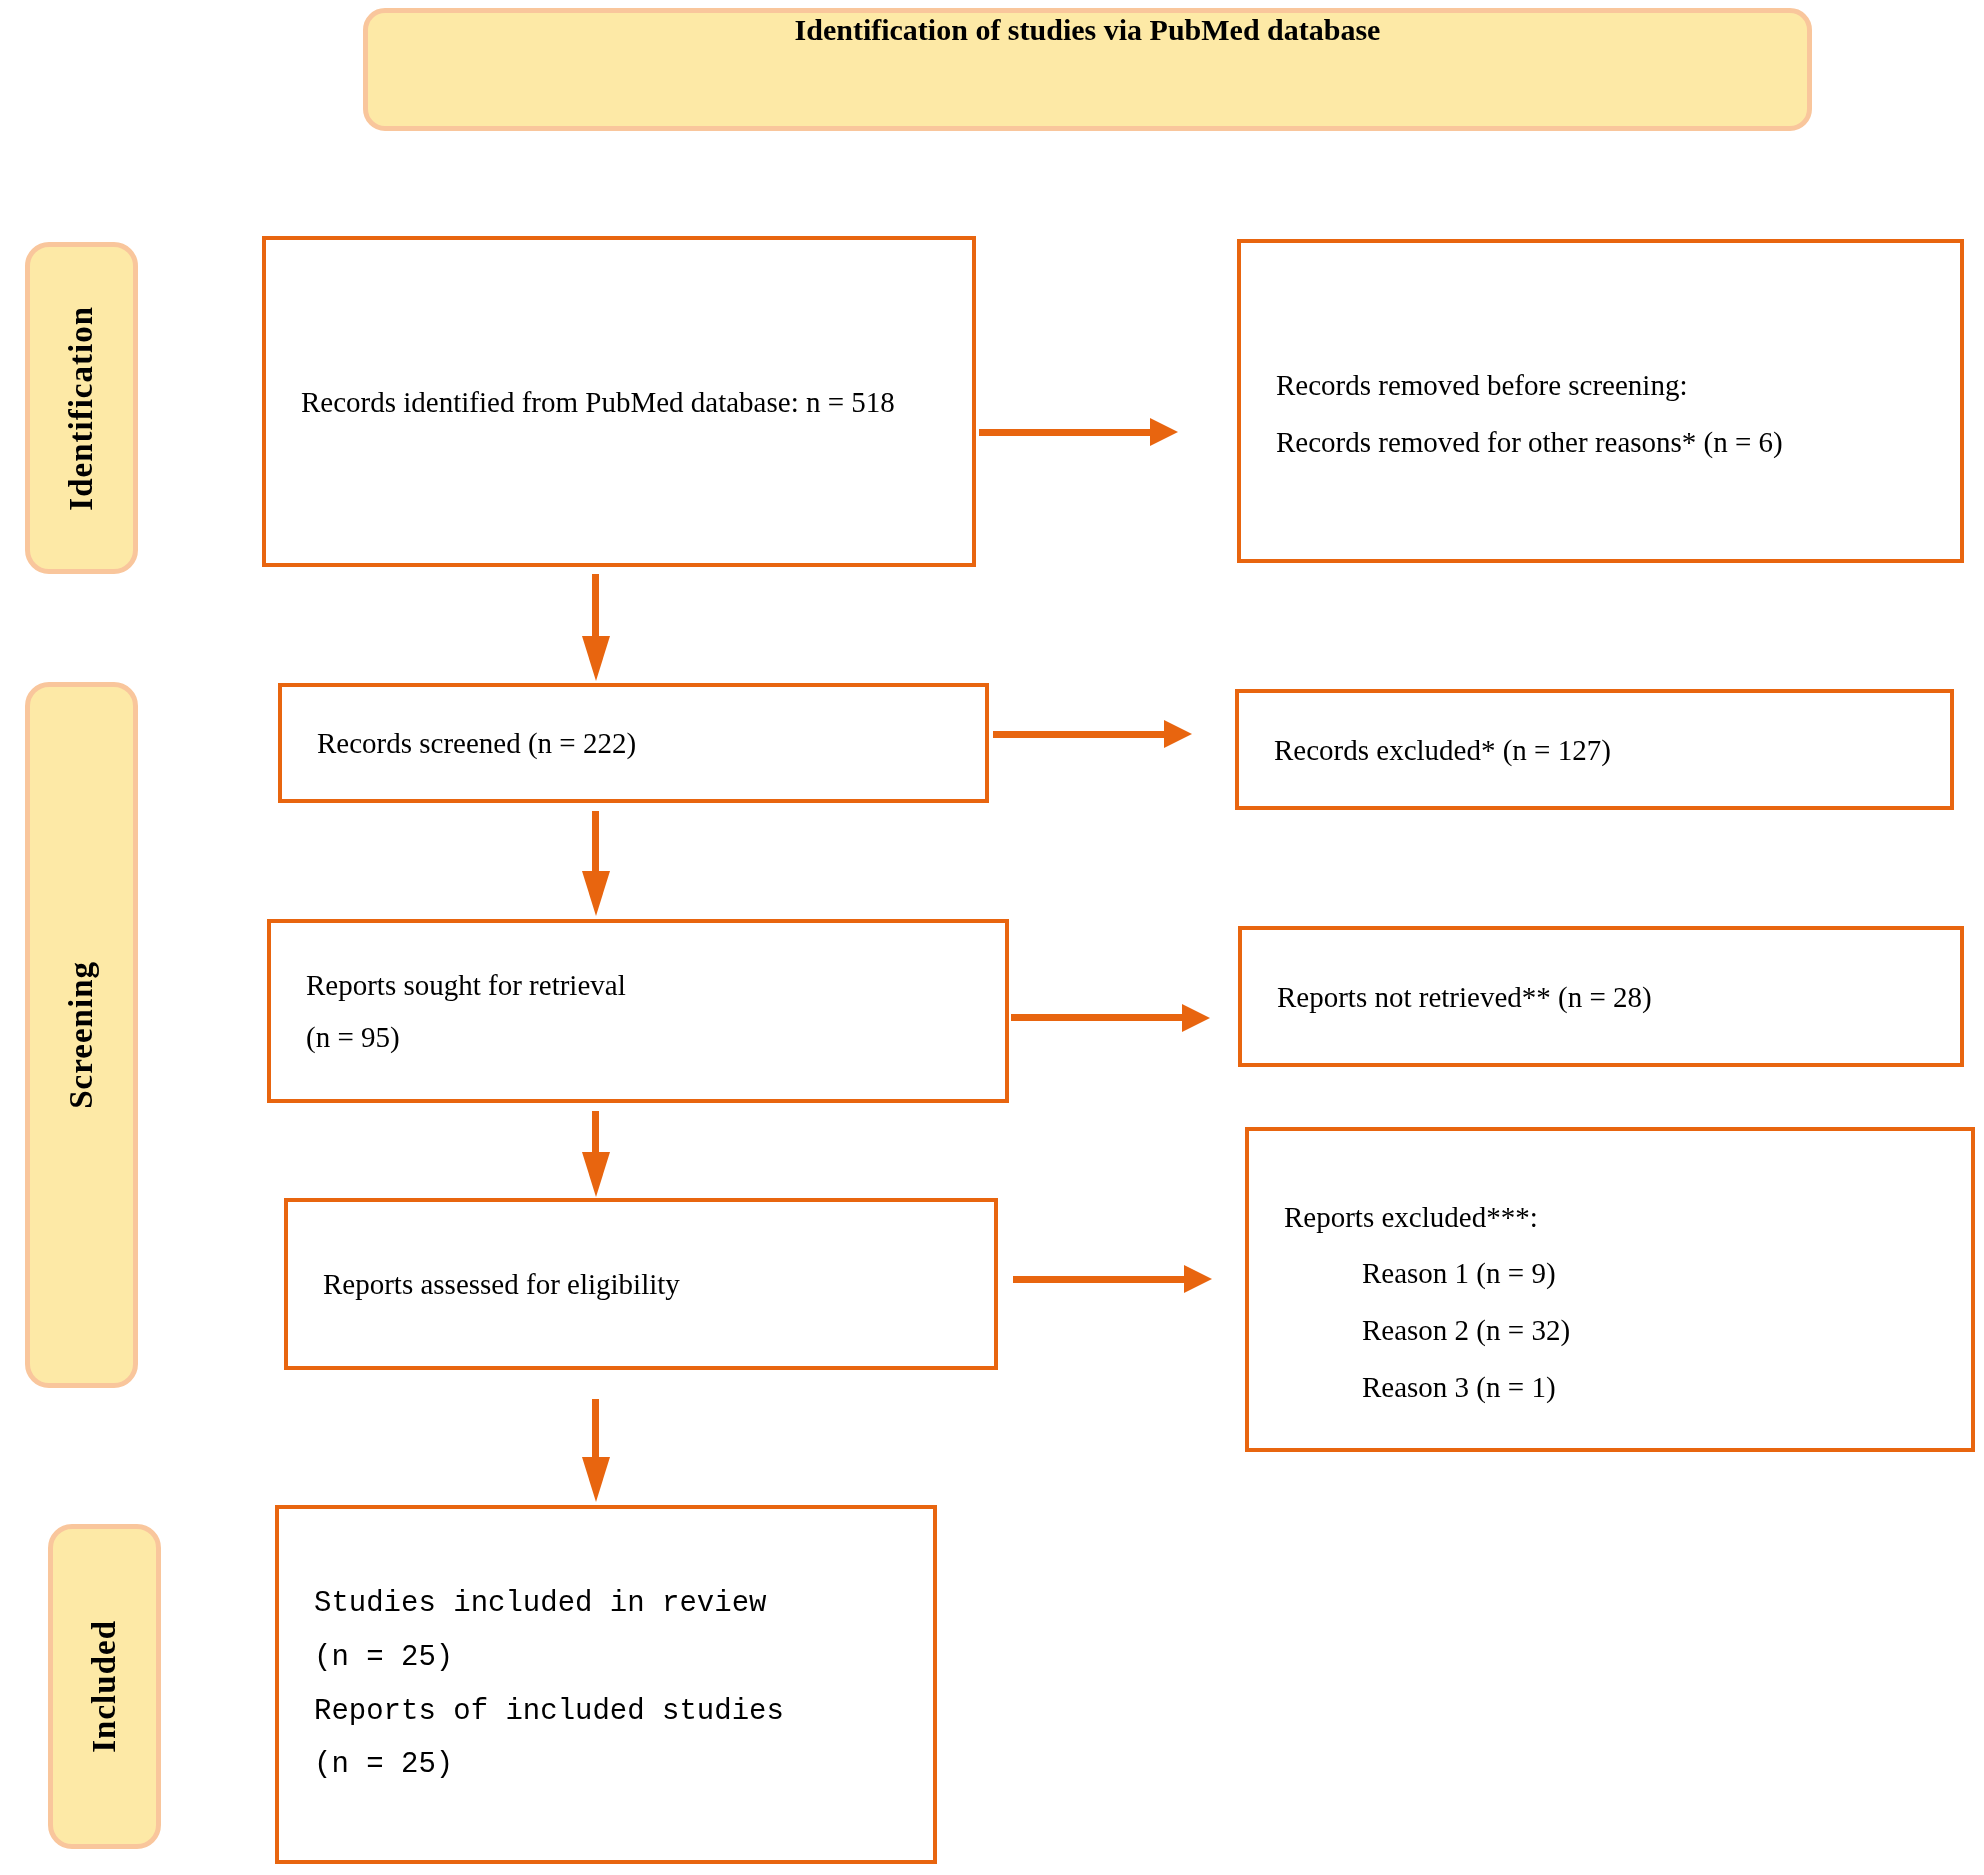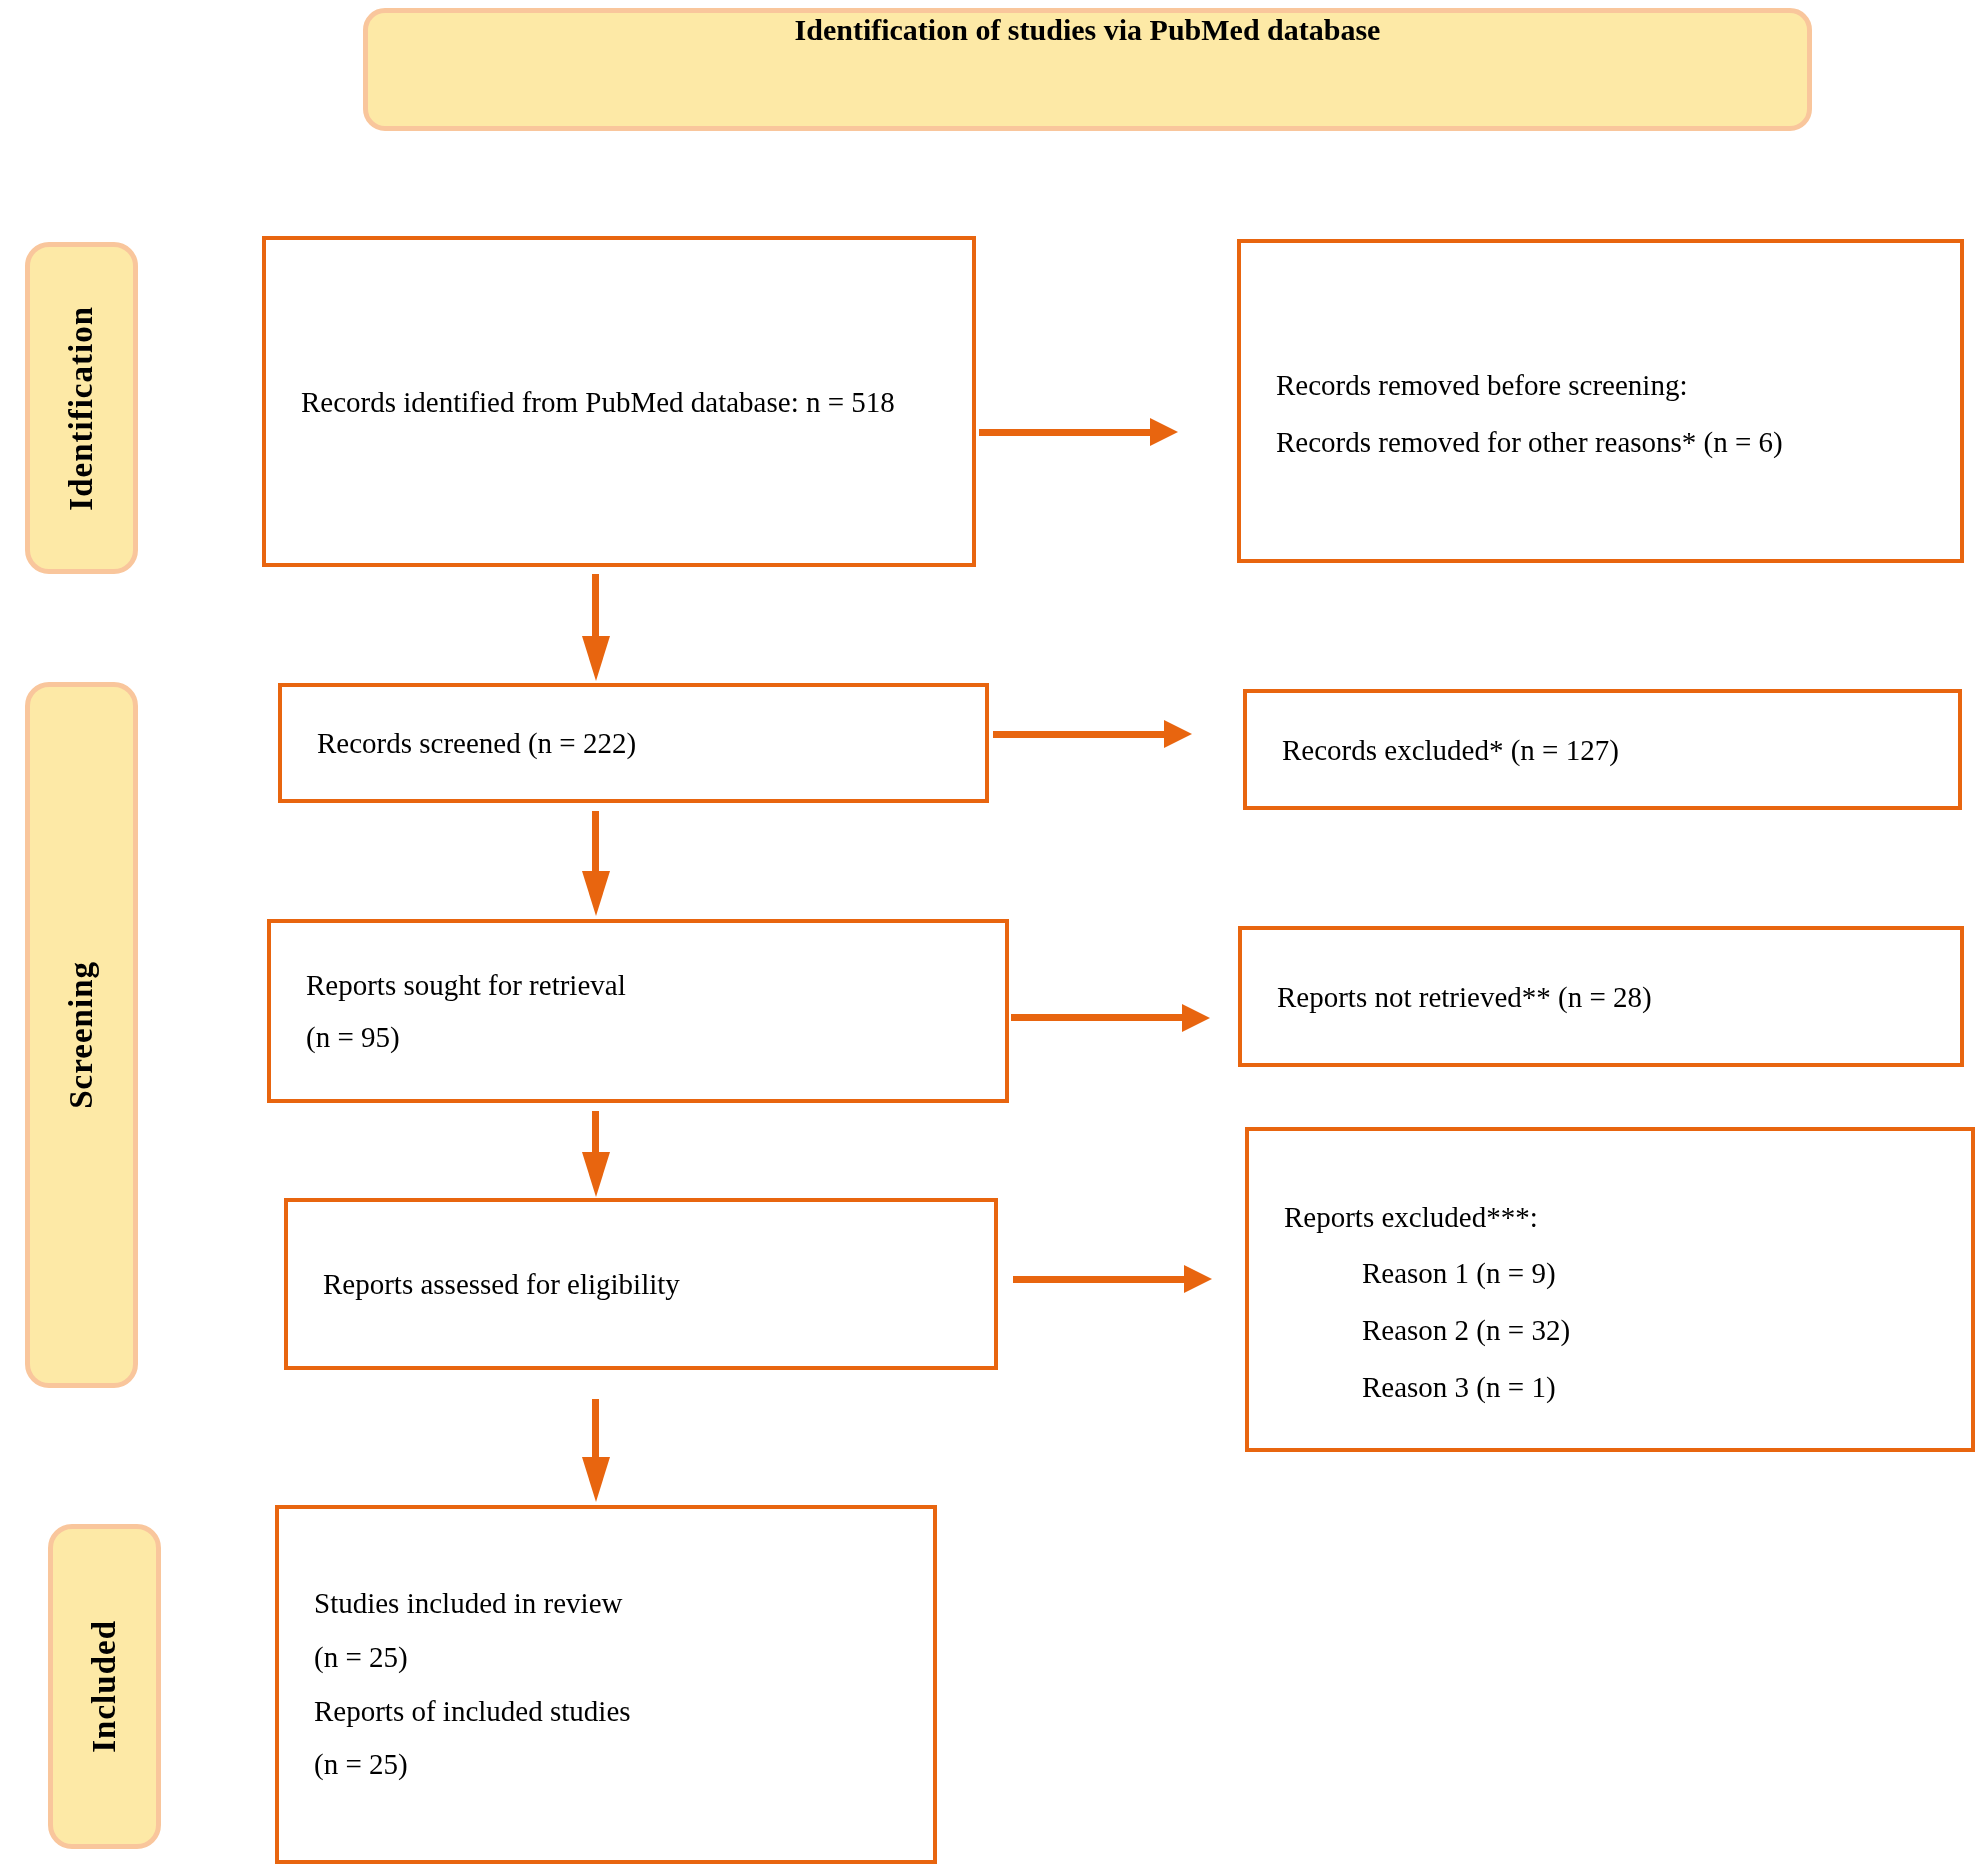--- a/index.html
+++ b/index.html
@@ -91,21 +91,21 @@
     <p>Records removed before screening:</p>
     <p>Records removed for other reasons* (n = 6)</p>
   </div>
 </div>
 
 <div class="abs fbox" style="left:278px;top:683px;width:711px;height:120px;">
   <div class="inner pad-l">
     <p>Records screened (n = 222)</p>
   </div>
 </div>
-<div class="abs fbox" style="left:1235px;top:689px;width:719px;height:121px;margin-left:8px;">
+<div class="abs fbox" style="left:1235px;top:689px;width:719px;height:121px;">
   <div class="inner pad-l">
     <p>Records excluded* (n = 127)</p>
   </div>
 </div>
 
 <div class="abs fbox" style="left:267px;top:919px;width:742px;height:184px;">
   <div class="inner pad-l" style="line-height:1.8;">
     <p>Reports sought for retrieval</p>
     <p>(n = 95)</p>
   </div>
@@ -124,21 +124,21 @@
 <div class="abs fbox" style="left:1245px;top:1127px;width:730px;height:325px;">
   <div class="inner pad-l top-align" style="line-height:1.95;">
     <p>Reports excluded***:</p>
     <p class="reason">Reason 1 (n = 9)</p>
     <p class="reason">Reason 2 (n = 32)</p>
     <p class="reason">Reason 3 (n = 1)</p>
   </div>
 </div>
 
 <div class="abs fbox" style="left:275px;top:1505px;width:662px;height:359px;">
-  <div class="inner pad-l" style="line-height:1.85;">
+  <div class="inner pad-l" style="line-height:1.85;font-family:Liberation Mono, monospace;">
     <p>Studies included in review</p>
     <p>(n = 25)</p>
     <p>Reports of included studies</p>
     <p>(n = 25)</p>
   </div>
 </div>
 
 <div>
   <div class="abs hshaft" style="left:979px;top:429px;width:171px;"></div>
   <div class="abs hhead" style="left:1150px;top:418px;"></div>

